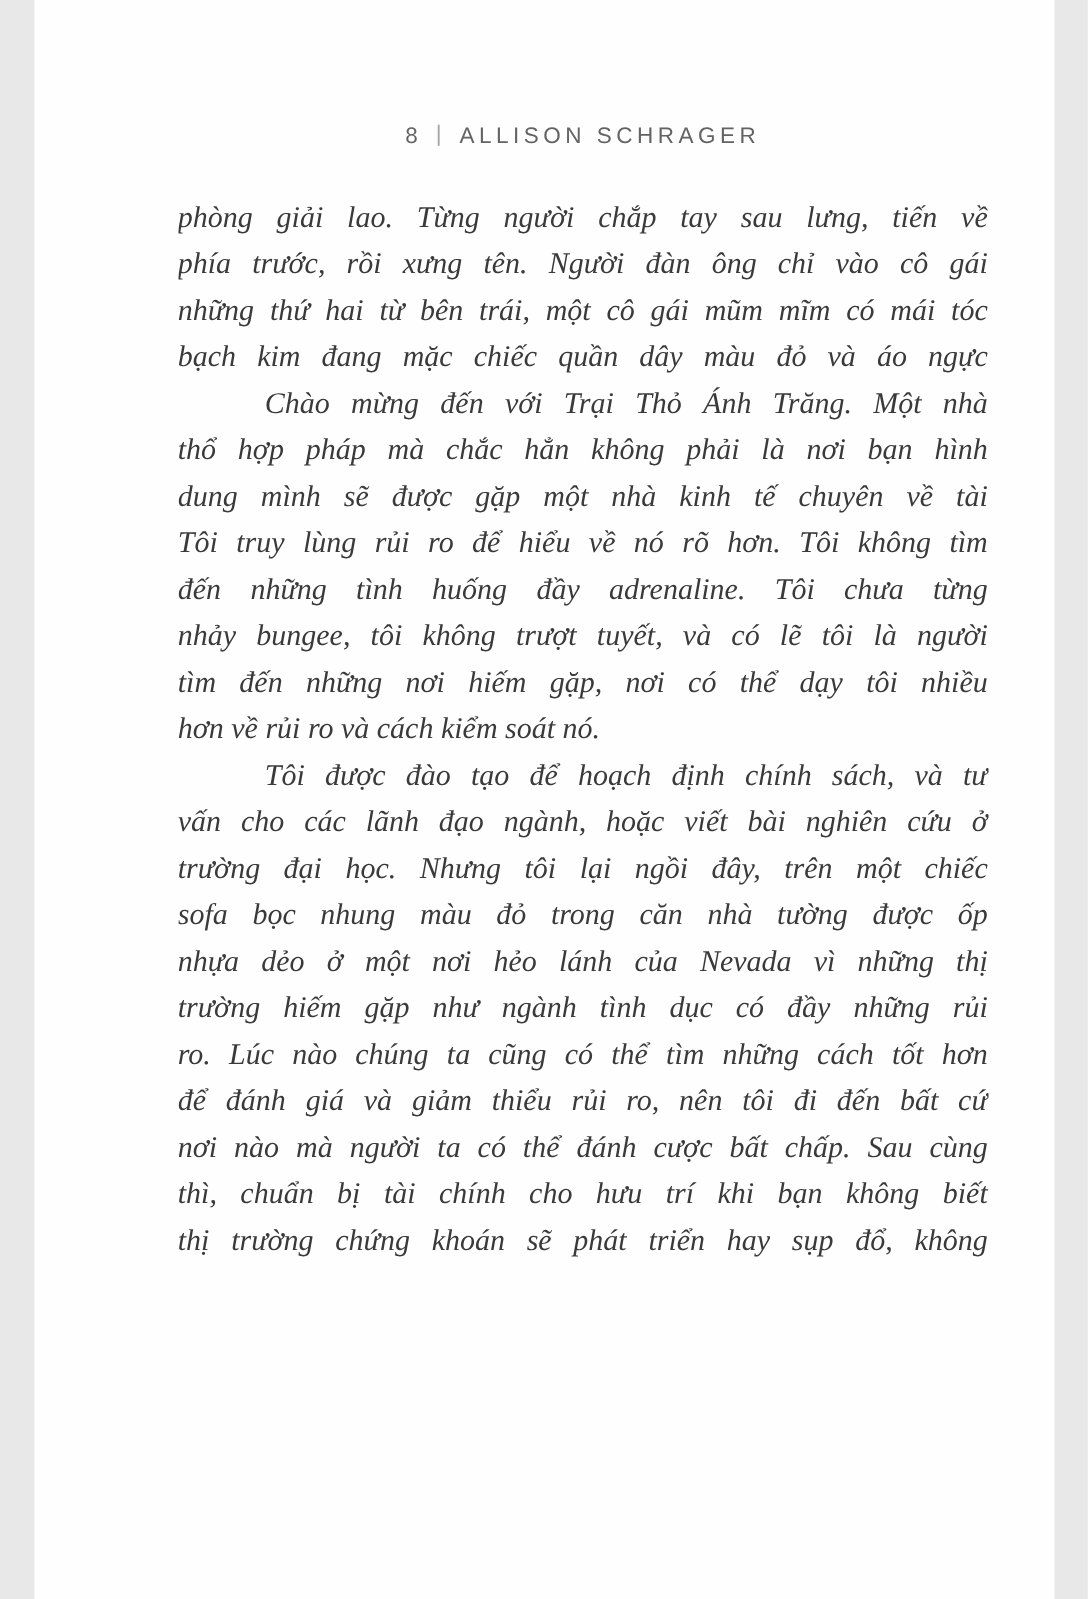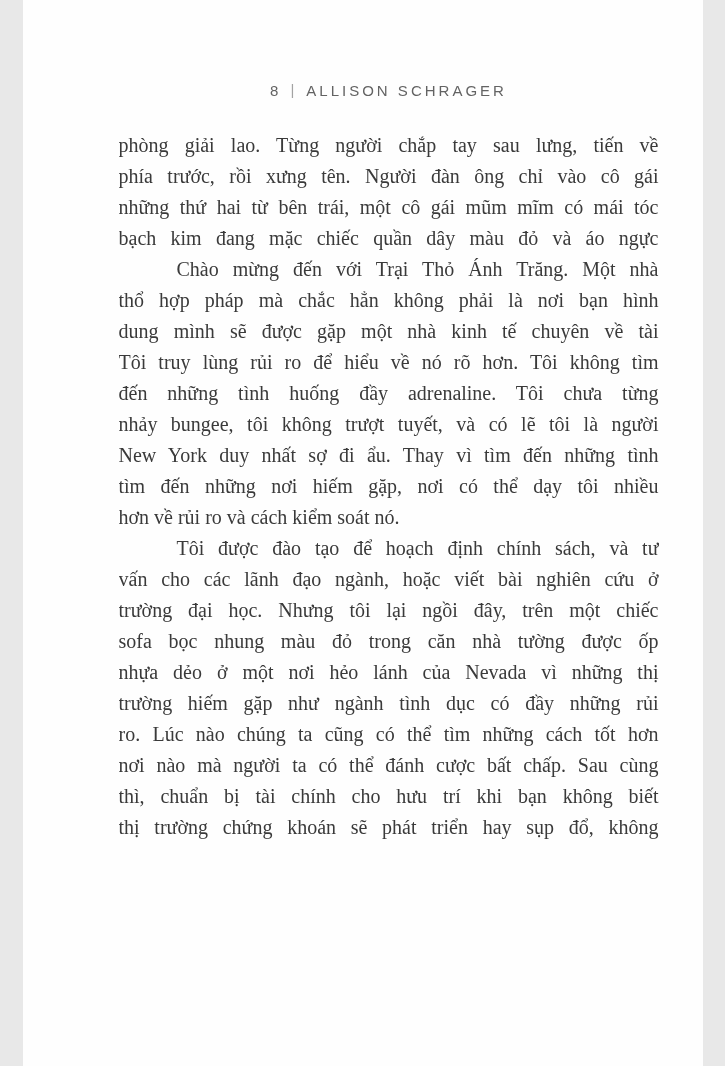--- a/index.html
+++ b/index.html
@@ -54,20 +54,21 @@
   }
   .line.indent {
     text-indent: 58px;
   }
   .line.end {
     text-align-last: left;
   }
   .paragraph {
     margin: 0;
     padding: 0;
+    font-style: italic;
   }
 </style>
 </head>
 <body>
 
 <div class="page">
 
   <header class="running-head">
     <span>8</span><span class="sep">|</span><span>ALLISON SCHRAGER</span>
   </header>
@@ -81,32 +82,32 @@
       <div class="line">bạch kim đang mặc chiếc quần dây màu đỏ và áo ngực</div>
     </div>
 
     <div class="paragraph">
       <div class="line indent">Chào mừng đến với Trại Thỏ Ánh Trăng. Một nhà</div>
       <div class="line">thổ hợp pháp mà chắc hẳn không phải là nơi bạn hình</div>
       <div class="line">dung mình sẽ được gặp một nhà kinh tế chuyên về tài</div>
       <div class="line">Tôi truy lùng rủi ro để hiểu về nó rõ hơn. Tôi không tìm</div>
       <div class="line">đến những tình huống đầy adrenaline. Tôi chưa từng</div>
       <div class="line">nhảy bungee, tôi không trượt tuyết, và có lẽ tôi là người</div>
-      <div class="line">New York duy nhất sợ đi ẩu. Thay vì tìm đến những tình</div>
       <div class="line">tìm đến những nơi hiếm gặp, nơi có thể dạy tôi nhiều</div>
       <div class="line end">hơn về rủi ro và cách kiểm soát nó.</div>
     </div>
 
     <div class="paragraph">
       <div class="line indent">Tôi được đào tạo để hoạch định chính sách, và tư</div>
       <div class="line">vấn cho các lãnh đạo ngành, hoặc viết bài nghiên cứu ở</div>
       <div class="line">trường đại học. Nhưng tôi lại ngồi đây, trên một chiếc</div>
       <div class="line">sofa bọc nhung màu đỏ trong căn nhà tường được ốp</div>
       <div class="line">nhựa dẻo ở một nơi hẻo lánh của Nevada vì những thị</div>
       <div class="line">trường hiếm gặp như ngành tình dục có đầy những rủi</div>
       <div class="line">ro. Lúc nào chúng ta cũng có thể tìm những cách tốt hơn</div>
+      <div class="line">để đánh giá và giảm thiểu rủi ro, nên tôi đi đến bất cứ</div>
       <div class="line">nơi nào mà người ta có thể đánh cược bất chấp. Sau cùng</div>
       <div class="line">thì, chuẩn bị tài chính cho hưu trí khi bạn không biết</div>
       <div class="line">thị trường chứng khoán sẽ phát triển hay sụp đổ, không</div>
     </div>
 
   </main>
 </div>
 
 </body></html>

